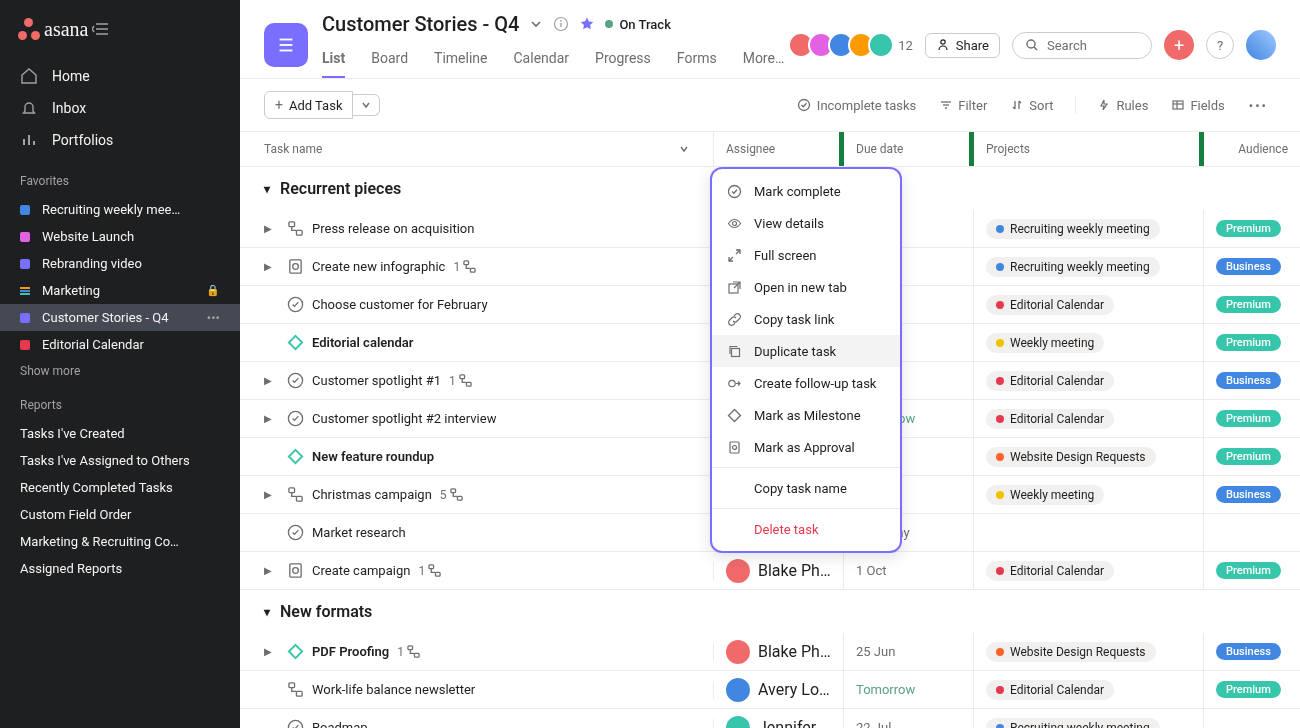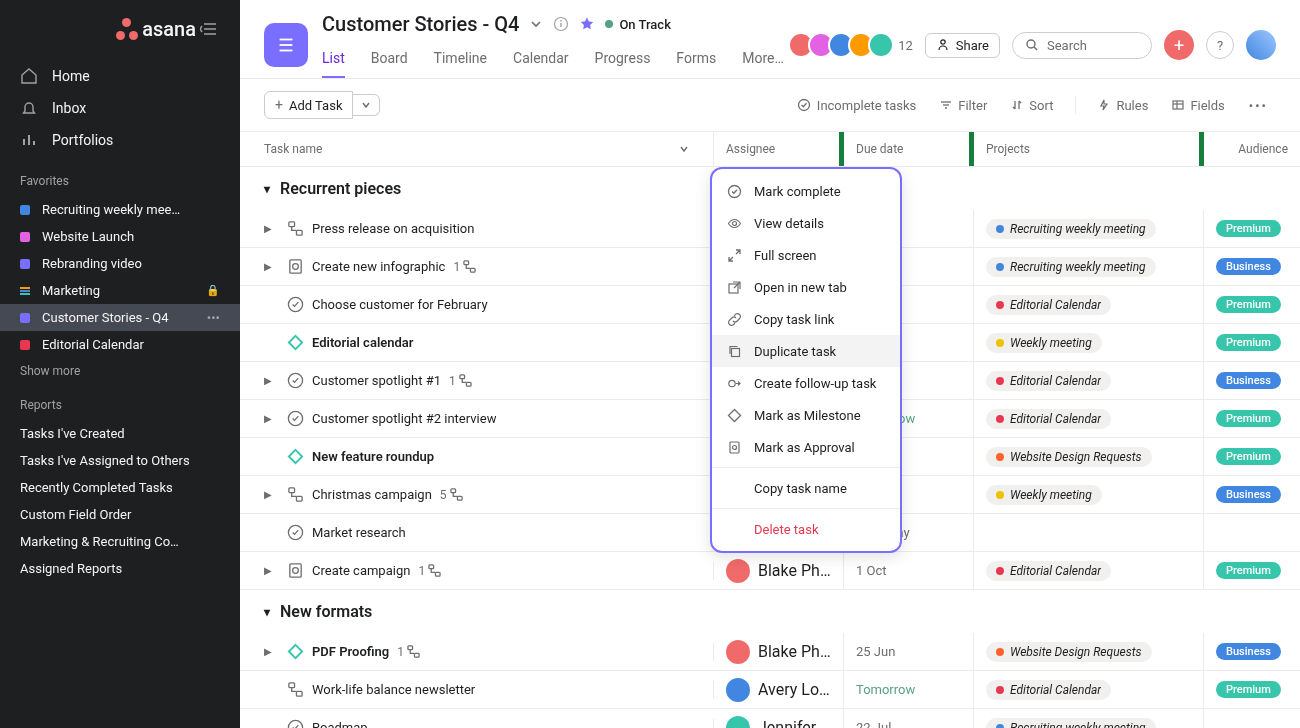--- a/index.html
+++ b/index.html
@@ -1,18 +1,18 @@
 <!DOCTYPE html>
 <html><head>
 <meta charset="utf-8">
 <style>
 * { box-sizing: border-box; margin: 0; padding: 0; }
 body { font-family: -apple-system, BlinkMacSystemFont, "Segoe UI", Roboto, sans-serif; font-size: 13px; color: #1e1f21; width: 1300px; height: 728px; overflow: hidden; display: flex; background: #fff; }
 .sidebar { width: 240px; background: #1e1f21; color: #f5f4f3; display: flex; flex-direction: column; padding-top: 10px; overflow-y: auto; }
-.logo-row { display: flex; align-items: center; justify-content: flex-end; padding: 6px 18px 14px; }
+.logo-row { display: flex; align-items: center; justify-content: flex-start; padding: 6px 18px 14px; font-family: Liberation Serif, serif; }
 .logo { display: flex; align-items: center; gap: 4px; }
 .logo-dots { position: relative; width: 22px; height: 22px; }
 .logo-dots span { position: absolute; width: 9px; height: 9px; border-radius: 50%; background: #f06a6a; }
 .logo-dots span:nth-child(1){ top:0; left:6px; }
 .logo-dots span:nth-child(2){ bottom:0; left:0; }
 .logo-dots span:nth-child(3){ bottom:0; right:0; }
 .logo-text { font-size: 20px; font-weight: 500; }
 .collapse-icon { width: 26px; height: 26px; display:flex; align-items:center; justify-content:center; color:#a2a0a2; cursor:pointer; }
 .nav-section { padding: 4px 0; }
 .nav-item { display:flex; align-items:center; gap:14px; padding: 7px 20px; cursor:pointer; color:#f5f4f3; font-size:14px; }
@@ -44,21 +44,21 @@
 .avatars { display:flex; align-items:center; }
 .avatars .av { width:26px; height:26px; border-radius:50%; border:2px solid #fff; margin-left:-6px; }
 .avatars .count { margin-left:4px; font-size:13px; color:#6d6e6f; }
 .share-btn { display:flex; align-items:center; gap:6px; border:1px solid #cfcbcb; border-radius:6px; padding:4px 10px; cursor:pointer; font-size:13px; }
 .search { display:flex; align-items:center; gap:8px; border:1px solid #cfcbcb; border-radius:16px; padding:5px 12px; width:140px; color:#6d6e6f; }
 .plus-btn { width:30px; height:30px; border-radius:50%; background:#f06a6a; color:#fff; display:flex; align-items:center; justify-content:center; cursor:pointer; font-size:18px; }
 .help-btn { width:28px; height:28px; border-radius:50%; border:1px solid #cfcbcb; display:flex; align-items:center; justify-content:center; cursor:pointer; color:#6d6e6f; }
 .me-av { width:30px; height:30px; border-radius:50%; }
 .tabs { display:flex; gap:26px; margin-top:4px; }
 .tab { padding:10px 0; font-size:14px; color:#6d6e6f; cursor:pointer; border-bottom:2px solid transparent; }
-.tab.active { color:#6d28d9; border-bottom-color:#796eff; font-weight:400; }
+.tab.active { color:#737373; border-bottom-color:#796eff; font-weight:700; }
 
 .toolbar { display:flex; align-items:center; padding:12px 24px; border-bottom:1px solid #edeae9; gap:8px; }
 .add-task { display:flex; align-items:center; }
 .add-task-btn { display:flex; align-items:center; gap:6px; border:1px solid #cfcbcb; border-radius:6px 0 0 6px; padding:5px 10px; cursor:pointer; font-size:13px; }
 .add-task-dd { border:1px solid #cfcbcb; border-left:none; border-radius:0 6px 6px 0; padding:5px 8px; cursor:pointer; color:#6d6e6f; }
 .toolbar-spacer { flex:1; }
 .tool { display:flex; align-items:center; gap:6px; color:#6d6e6f; font-size:13px; cursor:pointer; padding:0 8px; }
 .tool-sep { width:1px; height:18px; background:#edeae9; margin:0 6px; }
 
 .columns-header { display:flex; align-items:center; border-bottom:1px solid #edeae9; color:#6d6e6f; font-size:12px; }
@@ -82,21 +82,21 @@
 .cell.assignee { width:130px; gap:8px; }
 .cell.due { width:130px; color:#6d6e6f; }
 .cell.due.red { color:#e8384f; }
 .cell.due.green { color:#58a182; }
 .cell.proj { width:230px; }
 .cell.aud { width:96px; border-right:none; }
 .small-av { width:24px; height:24px; border-radius:50%; flex-shrink:0; }
 .assignee-name { white-space:nowrap; overflow:hidden; text-overflow:ellipsis; font-size:16px; }
 .chip { display:inline-flex; align-items:center; gap:6px; background:#f1f0ef; border-radius:10px; padding:3px 10px; font-size:12px; max-width:100%; }
 .chip-dot { width:8px; height:8px; border-radius:50%; flex-shrink:0; }
-.chip-text { white-space:nowrap; overflow:hidden; text-overflow:ellipsis;font-style:italic; }
+.chip-text { white-space:nowrap; overflow:hidden; text-overflow:ellipsis; }
 .pill { border-radius:10px; padding:2px 10px; font-size:11px; color:#fff; font-weight:500; }
 .pill.premium { background:#37c5ab; }
 .pill.business { background:#4186e0; }
 
 .context-menu { position:absolute; top:0; left:470px; width:192px; background:#fff; border:2px solid #796eff; border-radius:12px; padding:6px 0; box-shadow:0 4px 16px rgba(0,0,0,0.12); z-index:10; }
 .menu-item { display:flex; align-items:center; gap:12px; padding:8px 14px; font-size:13px; cursor:pointer; }
 .menu-item.highlight { background:#f4f3f3; }
 .menu-item.danger { color:#e8384f; }
 .menu-icon { width:16px; height:16px; color:#6d6e6f; display:flex; align-items:center; justify-content:center; }
 .menu-sep { height:1px; background:#edeae9; margin:4px 0; }

